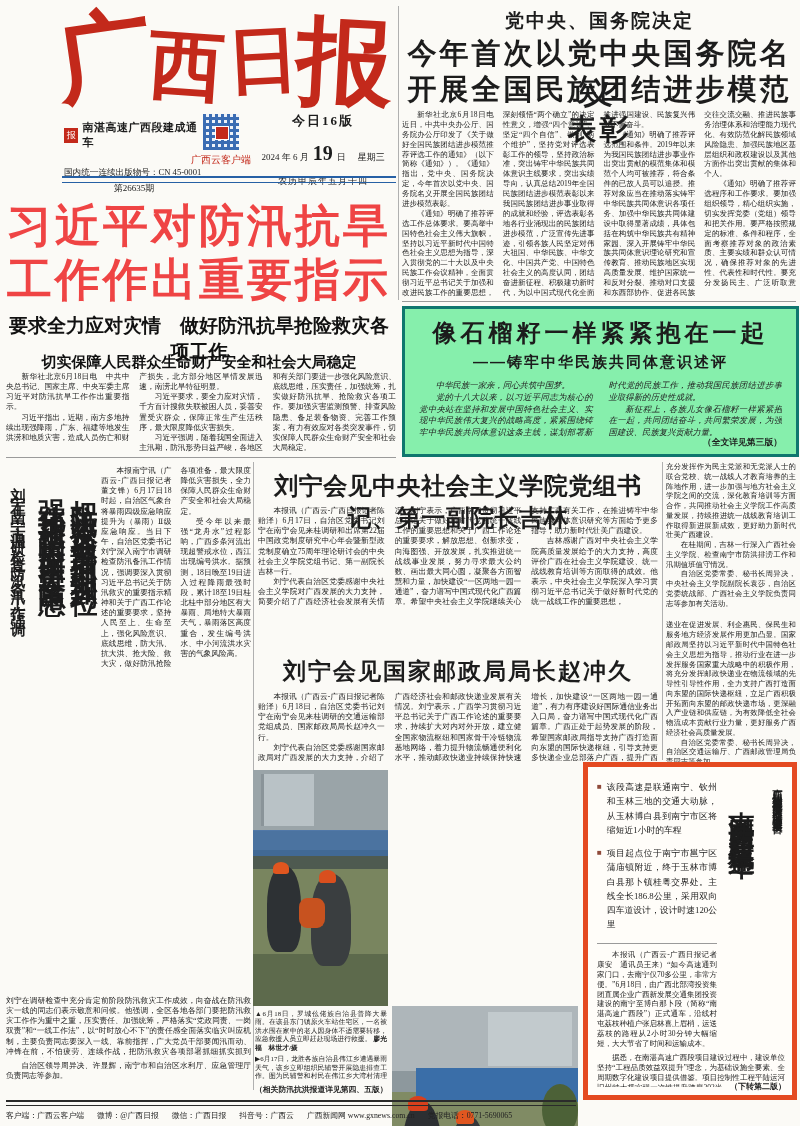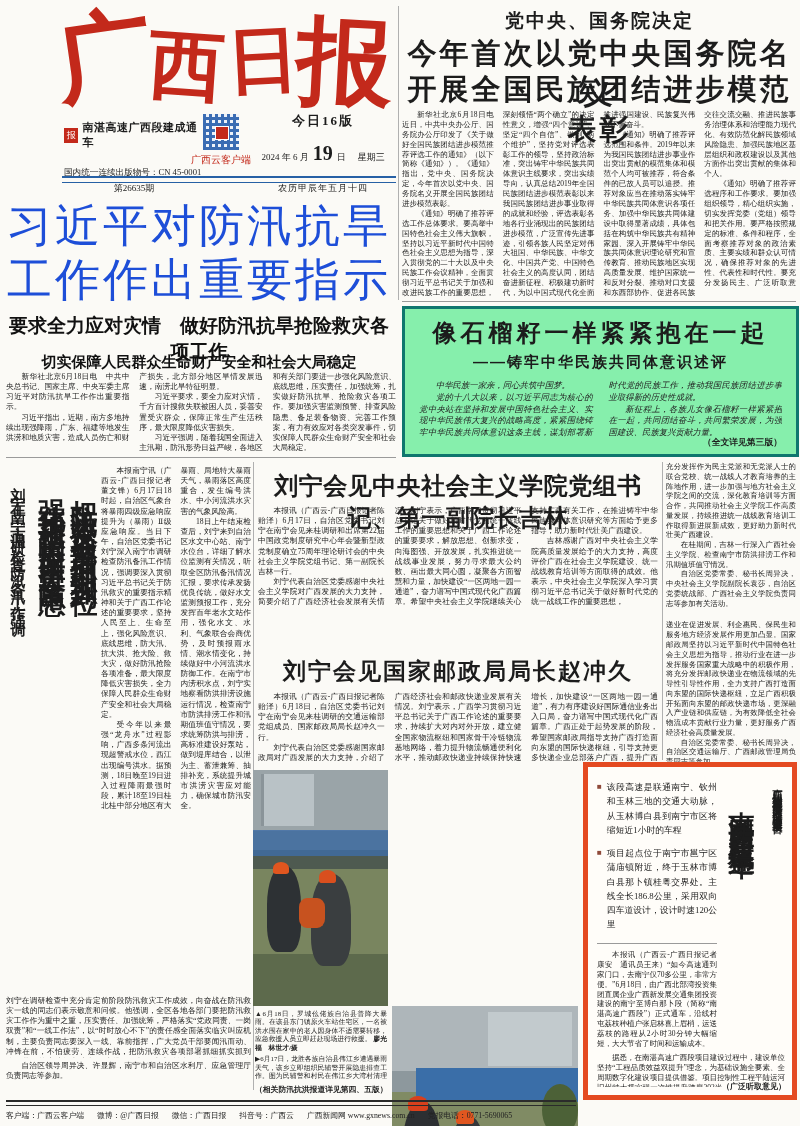--- a/index.html
+++ b/index.html
@@ -18,21 +18,21 @@
   .mast-title{display:flex;align-items:center;justify-content:center;color:#c3291b;
               font-family:"DejaVu Serif",serif;font-weight:bold;}
   .mast-title span{display:inline-block;line-height:1;}
   .blue-rule{border-top:2px solid #2660a5;border-bottom:1px solid #2660a5;height:4px;}
   .qr{background:
       repeating-linear-gradient(0deg,#3a6cb3 0 3px,transparent 3px 6px),
       repeating-linear-gradient(90deg,#3a6cb3 0 3px,#eef2f8 3px 6px);}
   .qr .qr-center{position:absolute;left:12px;top:12px;width:12px;height:12px;background:#c3291b;
       border:1px solid #fff;}
   
-  .lead-h{font-weight:400;letter-spacing:3px;color:#1d4ed8;}
+  .lead-h{font-weight:700;letter-spacing:3px;color:#ef4444;}
   .deck{font-weight:bold;color:#111;}
   .boxed{border:3px solid #0f766e;background:#86efac;}
   .kai{font-style:italic;}
   .credit{font-weight:bold;font-style:normal;}
   .bullet-item{display:flex;gap:5px;margin-bottom:9px;}
   .bullet-sq{color:#8f4a3a;font-size:8px;line-height:1.7;}
   .photo{overflow:hidden;position:relative;}
   .fig{position:absolute;border-radius:45% 45% 30% 30%;}
 </style>
 </head>
@@ -62,21 +62,21 @@
   <div class="abs center" style="left:190px;top:153px;width:62px;font-size:10px;color:#c3291b;">广西云客户端</div>
 
   <div class="abs center" style="left:252px;top:112px;width:142px;">
     <div style="font-weight:bold;font-size:13px;letter-spacing:2px;">今日16版</div>
     <div style="margin-top:12px;white-space:nowrap;">
       <span style="font-size:9px;">2024 年 6 月</span>
       <span style="font-size:20px;font-weight:bold;">19</span>
       <span style="font-size:9px;">日</span>
       <span style="font-size:9px;margin-left:8px;">星期三</span>
     </div>
-    <div style="font-size:9px;margin-top:17px;letter-spacing:1px;">农历甲辰年五月十四</div>
+    <div style="font-size:9px;margin-top:10px;letter-spacing:1px;">农历甲辰年五月十四</div>
   </div>
 
   <div class="abs blue-rule" style="left:62px;top:176px;width:334px;"></div>
 
   <div class="abs vrule" style="left:398px;top:6px;height:294px;"></div>
 
   <div class="abs center sans" style="left:402px;top:8px;width:395px;font-size:19px;font-weight:bold;letter-spacing:2px;">党中央、国务院决定</div>
   <div class="abs center sans" style="left:402px;top:34px;width:395px;font-size:29px;font-weight:900;letter-spacing:3px;">今年首次以党中央国务院名义</div>
   <div class="abs center sans" style="left:402px;top:70px;width:395px;font-size:29px;font-weight:900;letter-spacing:3px;">开展全国民族团结进步模范表彰</div>
 
@@ -112,21 +112,20 @@
     <div class="abs credit" style="right:14px;bottom:5px;font-size:8.8px;font-style:normal;">（全文详见第三版）</div>
   </div>
 
   <div class="abs vert" style="left:8px;top:474px;height:430px;font-size:15px;font-weight:bold;letter-spacing:8px;">刘宁在南宁市调研检查防汛备汛工作强调</div>
   <div class="abs vert sans" style="left:34px;top:478px;height:515px;font-size:27px;font-weight:900;letter-spacing:6px;">强化预报预警响应全面排查安全隐患</div>
   <div class="abs vert sans" style="left:66px;top:478px;height:515px;font-size:27px;font-weight:900;letter-spacing:6px;">把防汛救灾各项部署抓细抓实抓到位</div>
 
   <div class="abs bodytxt" style="left:101px;top:466px;width:150px;height:524px;columns:2;column-gap:9px;">
     <p>本报南宁讯（广西云-广西日报记者董文锋）6月17日18时起，自治区气象台将暴雨四级应急响应提升为（暴雨）Ⅱ级应急响应。当日下午，自治区党委书记刘宁深入南宁市调研检查防汛备汛工作情况，强调要深入贯彻习近平总书记关于防汛救灾的重要指示精神和关于广西工作论述的重要要求，坚持人民至上、生命至上，强化风险意识、底线思维，防大汛、抗大洪、抢大险、救大灾，做好防汛抢险各项准备，最大限度降低灾害损失，全力保障人民群众生命财产安全和社会大局稳定。</p>
     <p>受今年以来最强“龙舟水”过程影响，广西多条河流出现超警戒水位，西江出现编号洪水。据预测，18日晚至19日进入过程降雨最强时段，累计18至19日桂北桂中部分地区有大暴雨、局地特大暴雨天气，暴雨落区高度重合，发生编号洪水、中小河流洪水灾害的气象风险高。</p>
-    <p>18日上午结束检查后，刘宁来到自治区水文中心站、南宁水位台，详细了解水位监测有关情况，听取全区防汛备汛情况汇报，要求传承发扬优良传统，做好水文监测预报工作，充分发挥百年老水文站作用，强化水文、水利、气象联合会商优势，及时预报雨水情、潮水情变化，持续做好中小河流洪水防御工作。在南宁市内涝积水点，刘宁实地察看防洪排涝设施运行情况，检查南宁市防洪排涝工作和汛期值班值守情况，要求统筹防洪与排涝，高标准建设好泵站，做到堤库结合，以泄为主、蓄泄兼筹、抽排补充，系统提升城市洪涝灾害应对能力，确保城市防汛安全。</p>
   </div>
 
   <div class="abs bodytxt" style="left:6px;top:996px;width:245px;height:62px;">
     <p class="noindent">刘宁在调研检查中充分肯定前阶段防汛救灾工作成效，向奋战在防汛救灾一线的同志们表示敬意和问候。他强调，全区各地各部门要把防汛救灾工作作为重中之重，压实责任、加强统筹，严格落实“党政同责、一岗双责”和“一线工作法”，以“时时放心不下”的责任感全面落实临灾叫应机制，主要负责同志要深入一线、靠前指挥，广大党员干部要闻汛而动、冲锋在前，不怕疲劳、连续作战，把防汛救灾各项部署抓细抓实抓到位，共同筑牢防汛救灾坚固防线。要加强灾害监测预警、排查风险隐患、备足装备物资、完善工作预案，按照“汛期不过、排查不停、整改不止”要求，全面排查防汛备汛安全隐患，确保不留死角、不留盲区、不留隐患。要强化值班值守，高水位期间全天候、不间断、拉网式巡查，确保及时发现处置险情征兆，第一时间有效控制。要妥善安置受灾群众，千方百计保障正常生产生活秩序，最大限度降低灾害损失。</p>
   </div>
   <div class="abs bodytxt" style="left:6px;top:1061px;width:245px;height:24px;">
     <p>自治区领导周异决、许显辉，南宁市和自治区水利厅、应急管理厅负责同志等参加。</p>
   </div>
 
   <div class="abs vrule" style="left:253px;top:462px;height:628px;"></div>
@@ -200,21 +199,21 @@
       </div>
     </div>
     <div class="abs hrule" style="left:9px;top:176px;width:120px;"></div>
     <div class="abs bodytxt" style="left:9px;top:183px;width:120px;height:98px;font-size:7.5px;">
       <p>本报讯（广西云-广西日报记者康安　通讯员王来）“如今高速通到家门口，去南宁仅70多公里，非常方便。”6月18日，由广西北部湾投资集团直属企业广西新发展交通集团投资建设的南宁至博白那卜段（简称“南湛高速广西段”）正式通车，沿线村屯荔枝种植户张启林喜上眉梢，运送荔枝的路程从2小时30分钟大幅缩短，大大节省了时间和运输成本。</p>
 
     </div>
     <div class="abs bodytxt" style="left:9px;top:286px;width:188px;height:34px;font-size:7.5px;">
       <p>据悉，在南湛高速广西段项目建设过程中，建设单位坚持“工程品质效益双提升”理念，为基础设施全要素、全周期数字化建设项目提供借鉴。项目控制性工程平陆运河旧州特大桥实现一次性提升跨度202米、重达1.8万吨的拱肋，成为已建成的世界最大整体提升跨径和吊装吨位的钢管混凝土拱桥。</p>
     </div>
-    <div class="abs credit" style="right:6px;bottom:3px;font-size:8px;font-style:normal;background:#fffdf9;">（广泛听取意见）</div>
+    <div class="abs credit" style="right:6px;bottom:3px;font-size:8px;font-style:normal;background:#fffdf9;">（下转第二版）</div>
     <div class="abs vert sans" style="right:32px;top:24px;height:292px;font-size:26px;font-weight:900;letter-spacing:4px;">南湛高速广西段建成通车</div>
     <div class="abs vert" style="right:8px;top:14px;height:268px;font-size:10px;font-weight:bold;letter-spacing:1.5px;">广西加快构筑对接粤港澳大湾区交通运输大通道重要项目</div>
   </div>
 
   <div class="abs" style="left:6px;top:1100px;width:570px;border-top:2px solid #2b2b2b;border-bottom:1px solid #2b2b2b;height:3px;"></div>
   <div class="abs" style="left:6px;top:1110px;width:572px;display:flex;gap:13px;font-size:7.8px;color:#222;white-space:nowrap;">
     <span>客户端：广西云客户端</span>
     <span>微博：@广西日报</span>
     <span>微信：广西日报</span>
     <span>抖音号：广西云</span>

